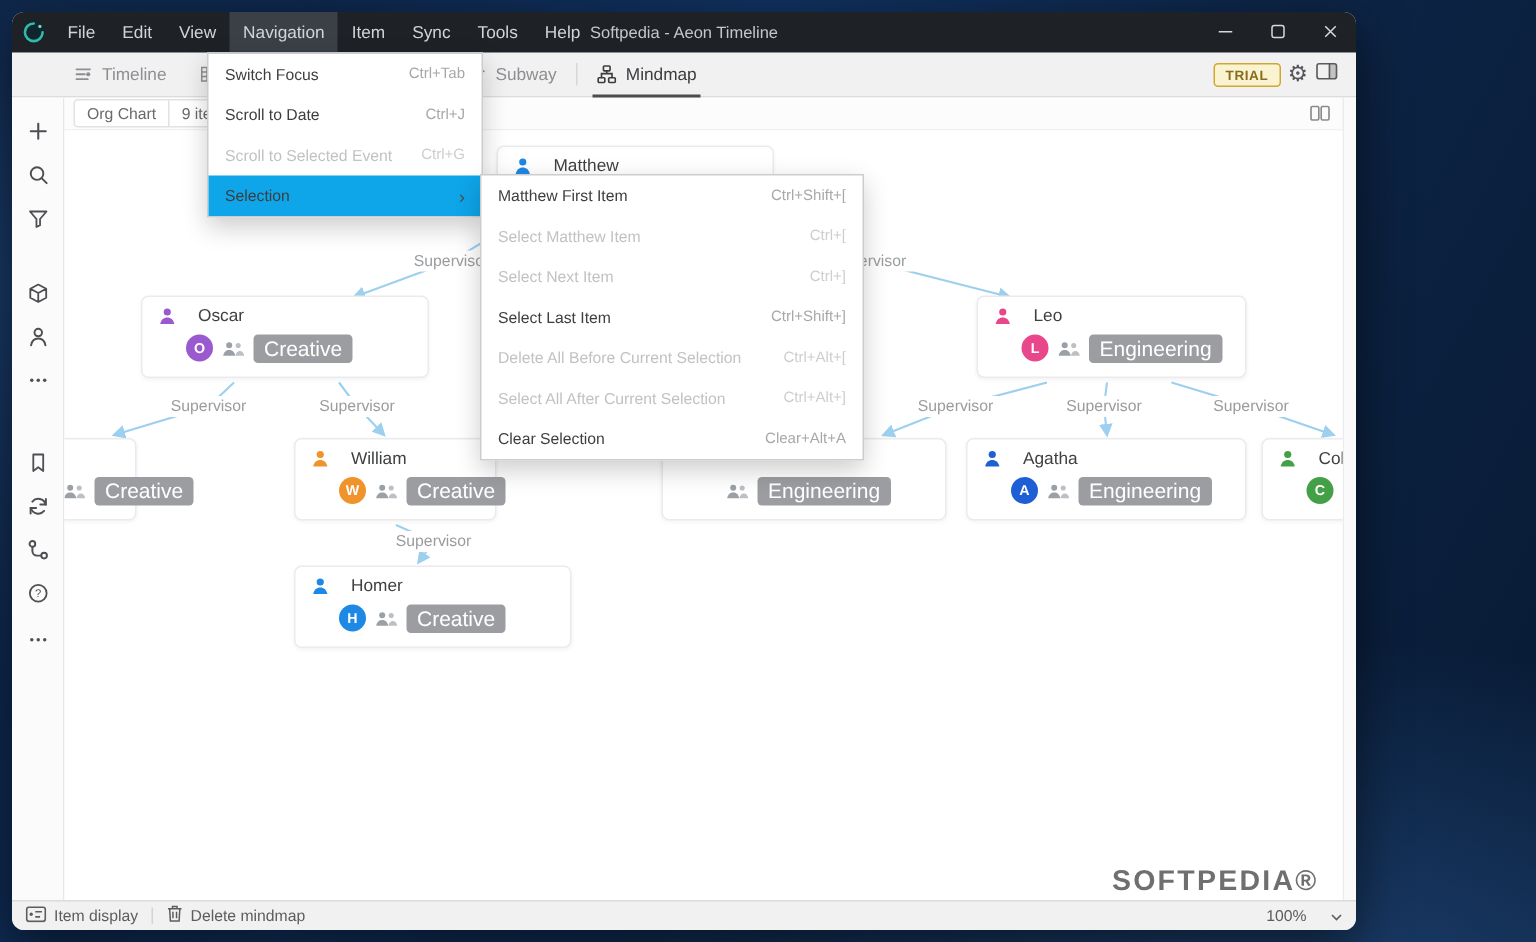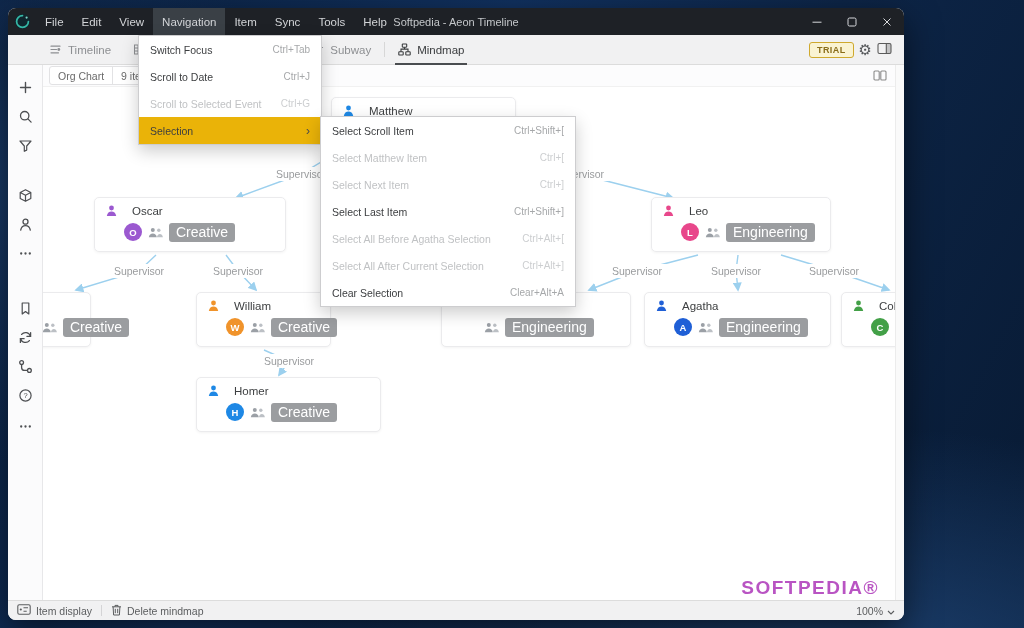--- a/index.html
+++ b/index.html
@@ -52,37 +52,37 @@
     display:flex;flex-direction:column;gap:4px;}
   .node-head{display:flex;align-items:flex-start;gap:15px;height:14px;}
   .picon{display:flex;align-items:center;}
   .nname{font-size:11.5px;color:#3e4042;white-space:nowrap;}
   .node-body{display:flex;align-items:center;gap:6px;height:18px;}
   .avatar{width:18px;height:18px;border-radius:50%;color:#fff;font-size:9.5px;font-weight:bold;
     display:flex;align-items:center;justify-content:center;flex:0 0 18px;}
   .gicon{display:flex;align-items:center;}
   .badge{background:#9b9da0;color:#fff;font-size:14px;padding:2.5px 7px;border-radius:3px;white-space:nowrap;line-height:1;}
   .scrollbar{flex:0 0 8px;background:#fafafa;border-left:1px solid #ececec;}
-  .watermark{position:absolute;right:16px;bottom:1px;font-size:19px;font-weight:bold;letter-spacing:1.5px;color:#a21caf;opacity:.75;}
+  .watermark{position:absolute;right:16px;bottom:1px;font-size:19px;font-weight:bold;letter-spacing:1.5px;color:#404040;opacity:.75;}
   
   .statusbar{flex:0 0 19px;background:#f1f1f2;border-top:1px solid #dcdcdc;display:flex;align-items:center;
     padding:0 9px;gap:9px;font-size:10.5px;color:#5b5d5f;}
   .sb-btn{display:flex;align-items:center;gap:5px;}
   .sb-sep{width:1px;height:11px;background:#d4d4d6;}
-  .zoom{margin-left:auto;display:flex;align-items:center;gap:4px;}
+  .zoom{margin-left:auto;display:flex;align-items:center;gap:16px;}
   
   .menu{position:absolute;background:#fff;border:1px solid #cdcdcf;box-shadow:0 6px 16px rgba(0,0,0,.2);z-index:60;}
   .nav-menu{left:130px;top:27px;width:182px;}
   .sel-menu{left:312px;top:108px;width:254px;}
   .menu-item{height:27px;display:flex;align-items:center;padding:0 11px;font-size:10.5px;color:#3c3e40;gap:8px;}
   .menu-item .lab{flex:1;white-space:nowrap;}
   .menu-item .sc{font-size:10px;color:#a6a8aa;white-space:nowrap;}
   .menu-item.disabled{color:#c0c2c4;}
   .menu-item.disabled .sc{color:#ccced0;}
-  .menu-item.hl{background:#eab308;}
+  .menu-item.hl{background:#0ea5e9;}
   .menu-item .chev{color:#4a4c4e;font-size:12px;line-height:1;}
 </style>
 </head>
 <body>
 
 <div class="desktop">
   <div class="window">
 
     <div class="titlebar">
       <div class="app-icon">
@@ -537,37 +537,37 @@
           <span class="lab">Scroll to Selected Event</span>
           <span class="sc">Ctrl+G</span>
         </div>
         <div class="menu-item hl">
           <span class="lab">Selection</span>
           <span class="chev">›</span>
         </div>
       </div>
     <div class="menu sel-menu" id="sel-menu">
         <div class="menu-item">
-          <span class="lab">Select Scroll Item</span>
+          <span class="lab">Matthew First Item</span>
           <span class="sc">Ctrl+Shift+[</span>
         </div>
         <div class="menu-item disabled">
           <span class="lab">Select Matthew Item</span>
           <span class="sc">Ctrl+[</span>
         </div>
         <div class="menu-item disabled">
           <span class="lab">Select Next Item</span>
           <span class="sc">Ctrl+]</span>
         </div>
         <div class="menu-item">
           <span class="lab">Select Last Item</span>
           <span class="sc">Ctrl+Shift+]</span>
         </div>
         <div class="menu-item disabled">
-          <span class="lab">Select All Before Agatha Selection</span>
+          <span class="lab">Delete All Before Current Selection</span>
           <span class="sc">Ctrl+Alt+[</span>
         </div>
         <div class="menu-item disabled">
           <span class="lab">Select All After Current Selection</span>
           <span class="sc">Ctrl+Alt+]</span>
         </div>
         <div class="menu-item">
           <span class="lab">Clear Selection</span>
           <span class="sc">Clear+Alt+A</span>
         </div>

